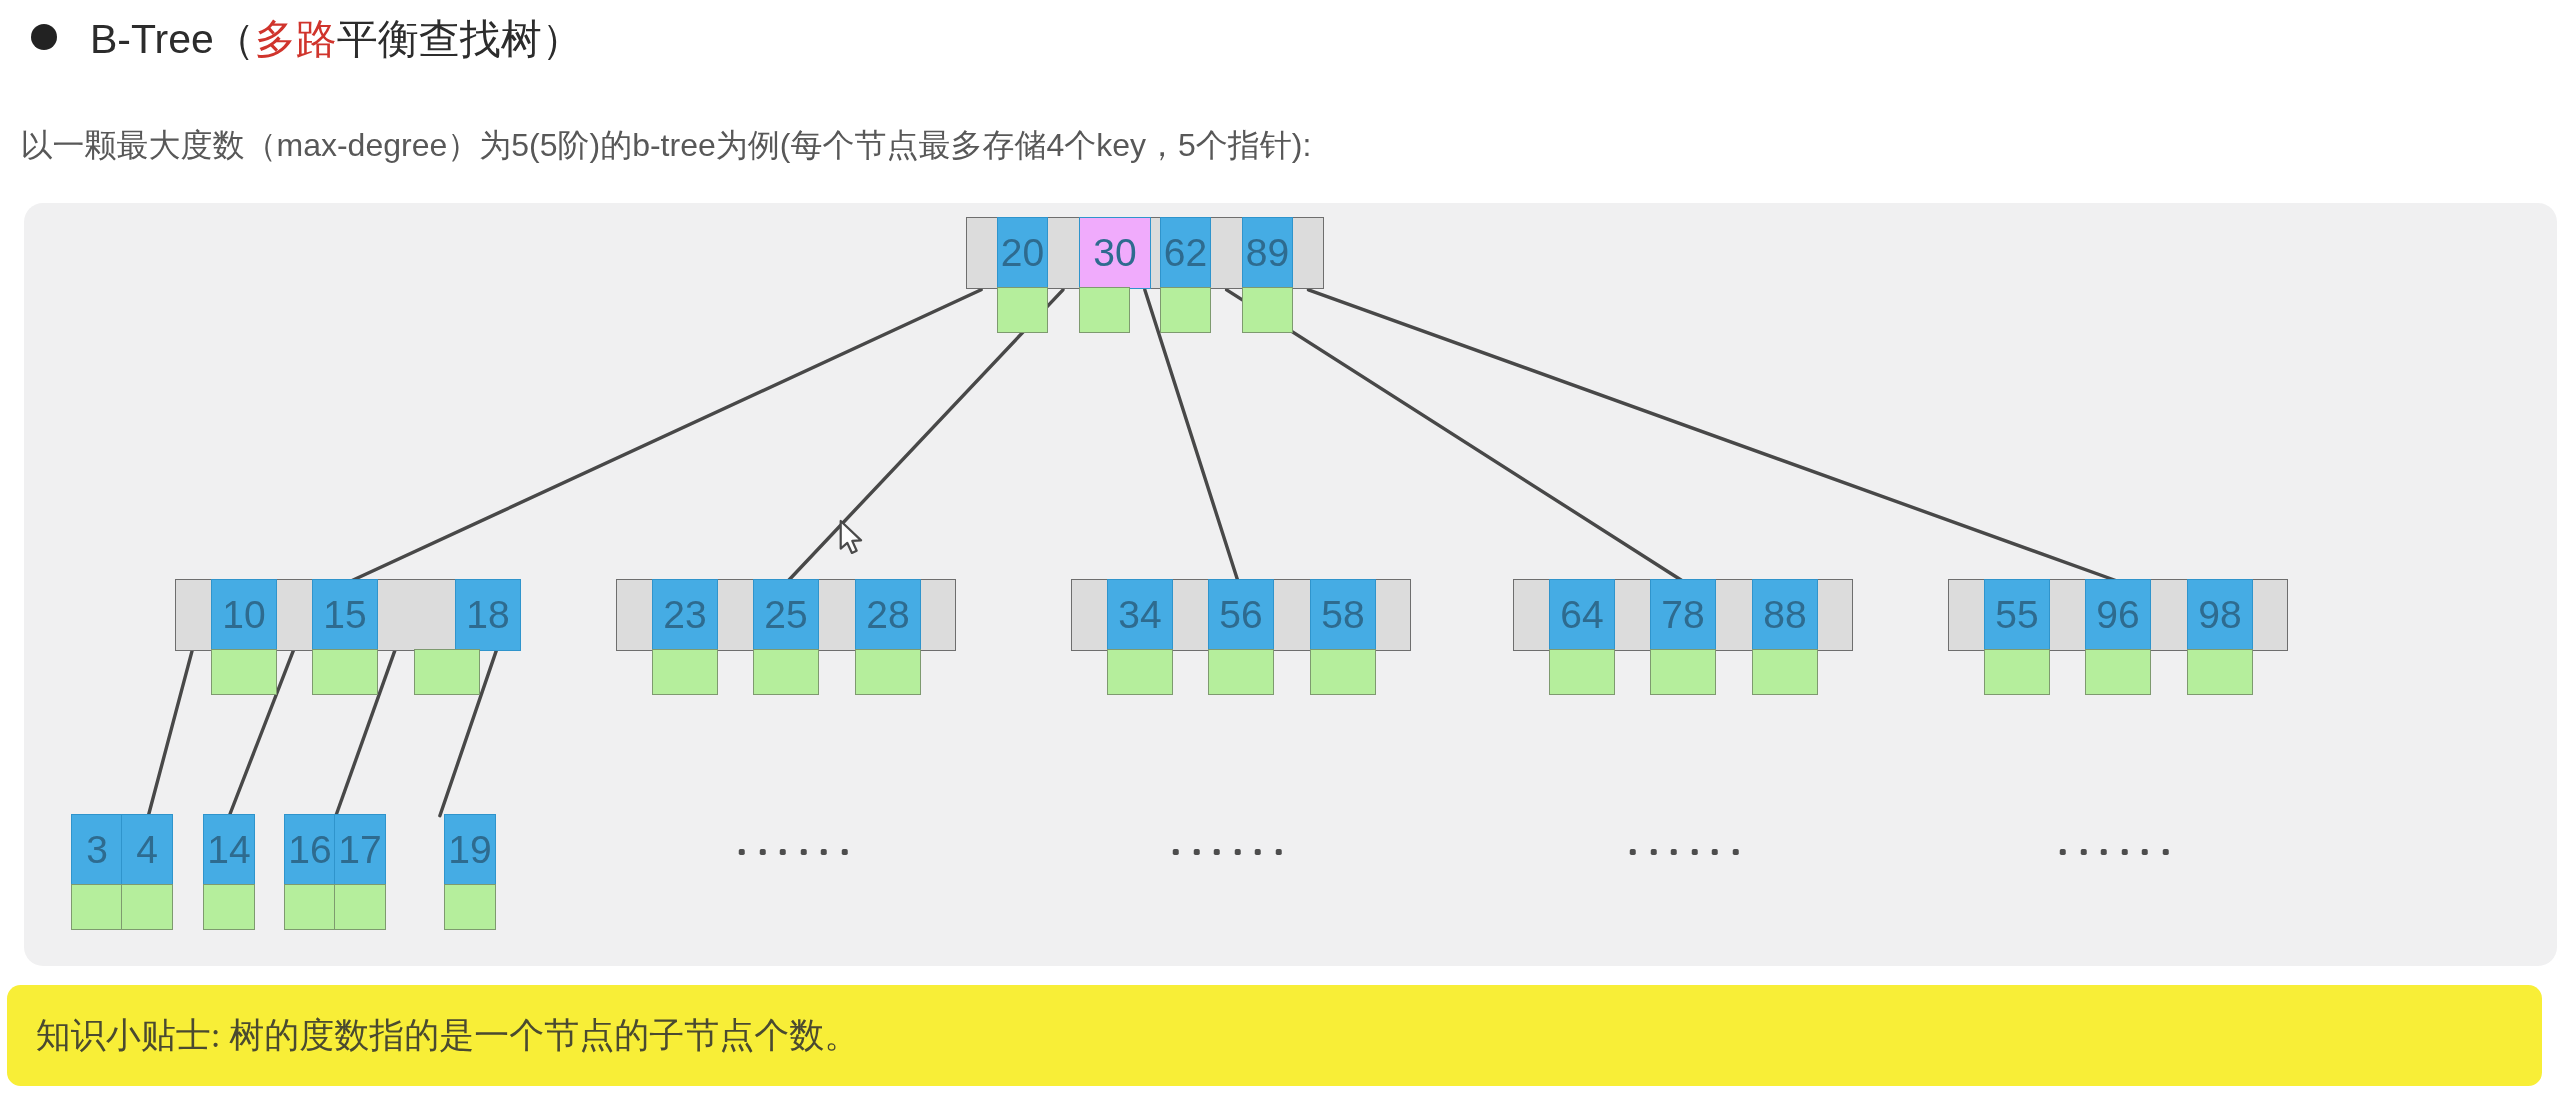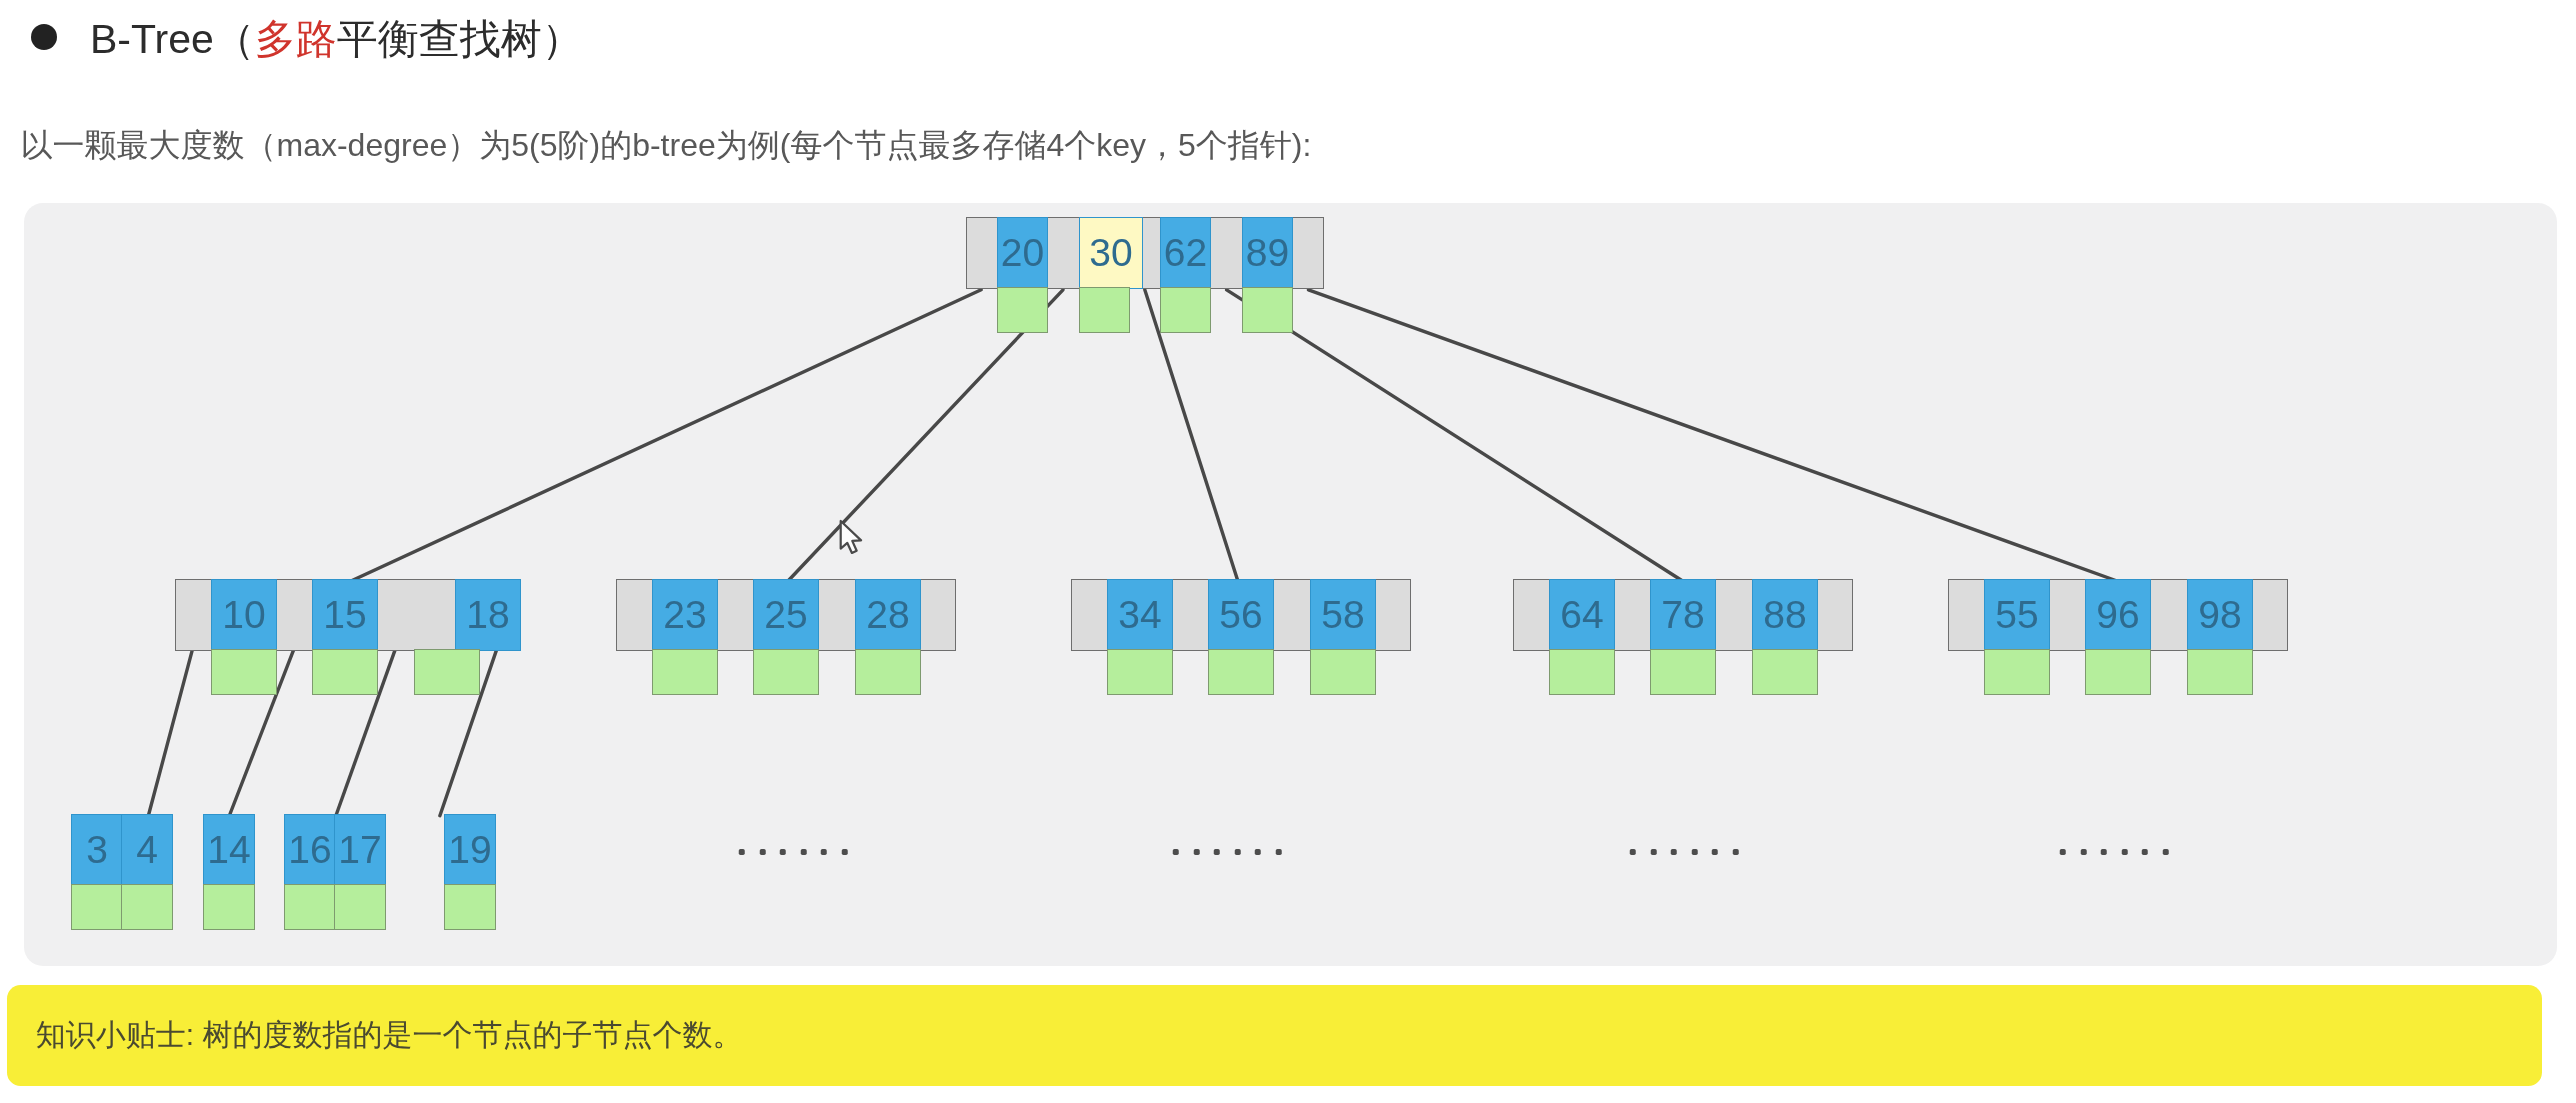--- a/index.html
+++ b/index.html
@@ -24,21 +24,21 @@
   .dots{position:absolute;display:flex;gap:14.5px;transform:translateX(-50%);}
   .dots i{width:6px;height:6px;background:#4d4d4d;border-radius:1.7px;display:block;}
 
   .legend{position:absolute;left:2351px;top:298px;}
   .lrow{display:flex;align-items:center;gap:22px;margin-bottom:24px;}
   .swatch{width:66px;height:47px;border:1.7px solid;box-sizing:border-box;border-radius:1.7px;}
   .llabel{font-size:30px;color:#4f4f4f;}
 
   .note{position:absolute;left:6.8px;top:985px;width:2535px;height:101px;background:#f8ee37;border-radius:13.6px;
         display:flex;align-items:center;}
-  .note span{margin-left:29px;font-size:30px;color:#4a4a30;}
+  .note span{margin-left:29px;font-size:35px;color:#4a4a30;font-family:Liberation Serif, serif;}
 
   .cursor{position:absolute;pointer-events:none;}
 </style>
 </head>
 <body>
 
 <div id="root">
 
   <div class="bullet"></div>
   <div class="title"><span>B-Tree（</span><span style="color: rgb(208, 52, 44);">多路</span><span>平衡查找树）</span></div>
@@ -57,21 +57,21 @@
       <line x1="345" y1="761" x2="269" y2="957" stroke="#484848" stroke-width="4" stroke-linecap="round"></line>
       <line x1="464" y1="761" x2="394" y2="957" stroke="#484848" stroke-width="4" stroke-linecap="round"></line>
       <line x1="583" y1="761" x2="516" y2="957" stroke="#484848" stroke-width="4" stroke-linecap="round"></line>
     </svg>
 
   <div>
       <div class="bnode" style="left: 966px; top: 217px; width: 358px; height: 118px;">
         <div class="bar" style="width: 358px; height: 72px; background: rgb(220, 220, 220); border-color: rgb(110, 110, 110);"></div>
         <div class="kcell" style="left: 31px; top: 0px; width: 51px; height: 72px; background: rgb(69, 172, 228); border-color: rgb(47, 148, 204); color: rgb(46, 107, 143);">20</div>
         <div class="dcell" style="left: 31px; top: 70px; width: 51px; height: 46px; background: rgb(181, 238, 156); border-color: rgb(126, 154, 111);"></div>
-        <div class="kcell" style="left: 113px; top: 0px; width: 64px; height: 72px; background: #fef9c3; border-color: rgb(47, 148, 204); color: rgb(46, 107, 143);">30</div>
+        <div class="kcell" style="left: 113px; top: 0px; width: 72px; height: 72px; background: #f0abfc; border-color: rgb(47, 148, 204); color: rgb(46, 107, 143);">30</div>
         <div class="dcell" style="left: 113px; top: 70px; width: 51px; height: 46px; background: rgb(181, 238, 156); border-color: rgb(126, 154, 111);"></div>
         <div class="kcell" style="left: 194px; top: 0px; width: 51px; height: 72px; background: rgb(69, 172, 228); border-color: rgb(47, 148, 204); color: rgb(46, 107, 143);">62</div>
         <div class="dcell" style="left: 194px; top: 70px; width: 51px; height: 46px; background: rgb(181, 238, 156); border-color: rgb(126, 154, 111);"></div>
         <div class="kcell" style="left: 276px; top: 0px; width: 51px; height: 72px; background: rgb(69, 172, 228); border-color: rgb(47, 148, 204); color: rgb(46, 107, 143);">89</div>
         <div class="dcell" style="left: 276px; top: 70px; width: 51px; height: 46px; background: rgb(181, 238, 156); border-color: rgb(126, 154, 111);"></div>
       </div>
       <div class="bnode" style="left: 175px; top: 579px; width: 340px; height: 118px;">
         <div class="bar" style="width: 340px; height: 72px; background: rgb(220, 220, 220); border-color: rgb(110, 110, 110);"></div>
         <div class="kcell" style="left: 36px; top: 0px; width: 66px; height: 72px; background: rgb(69, 172, 228); border-color: rgb(47, 148, 204); color: rgb(46, 107, 143);">10</div>
         <div class="dcell" style="left: 36px; top: 70px; width: 66px; height: 46px; background: rgb(181, 238, 156); border-color: rgb(126, 154, 111);"></div>

